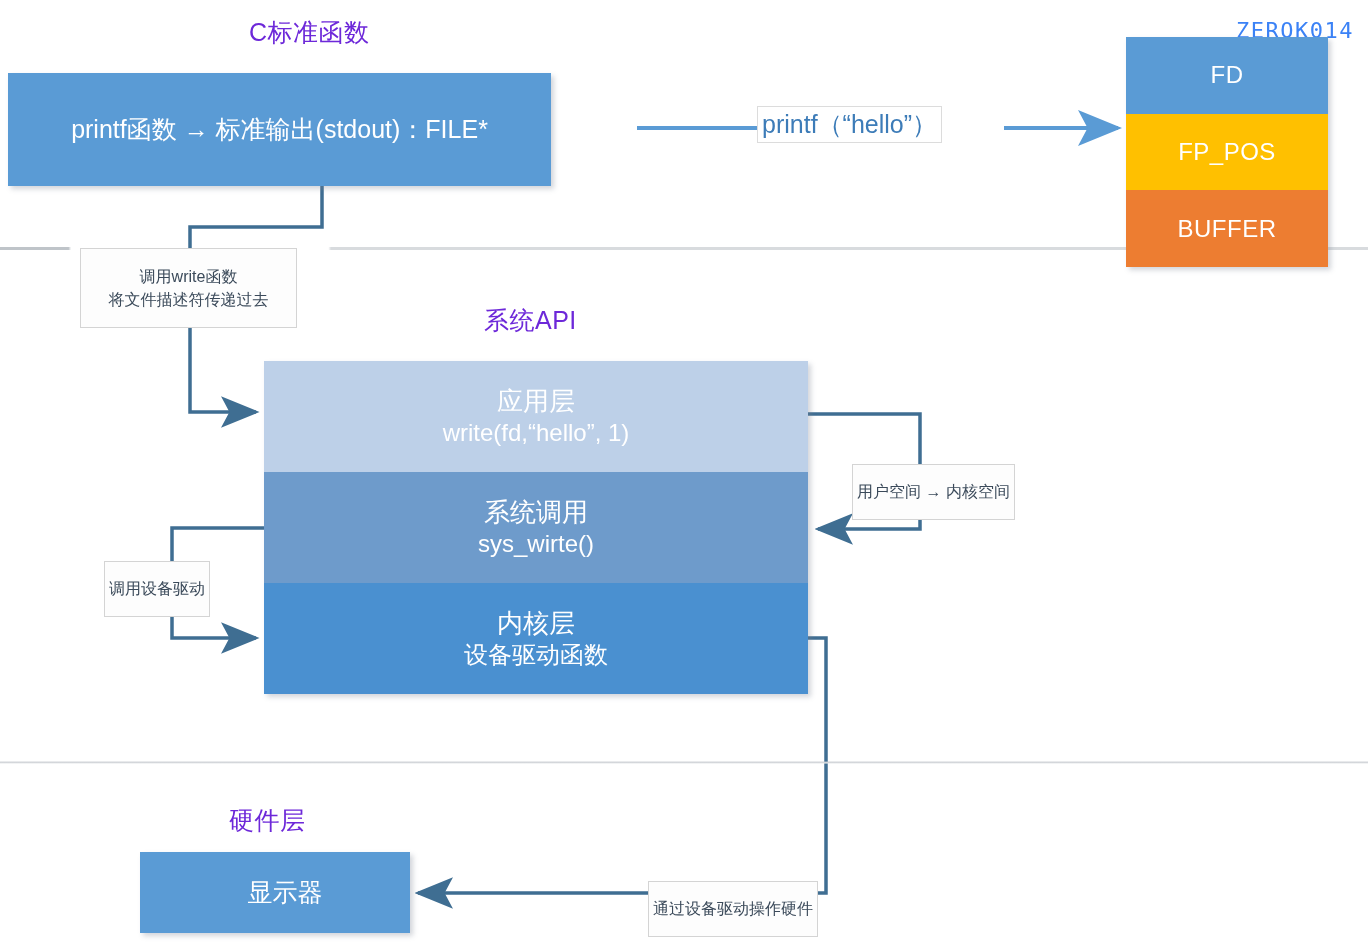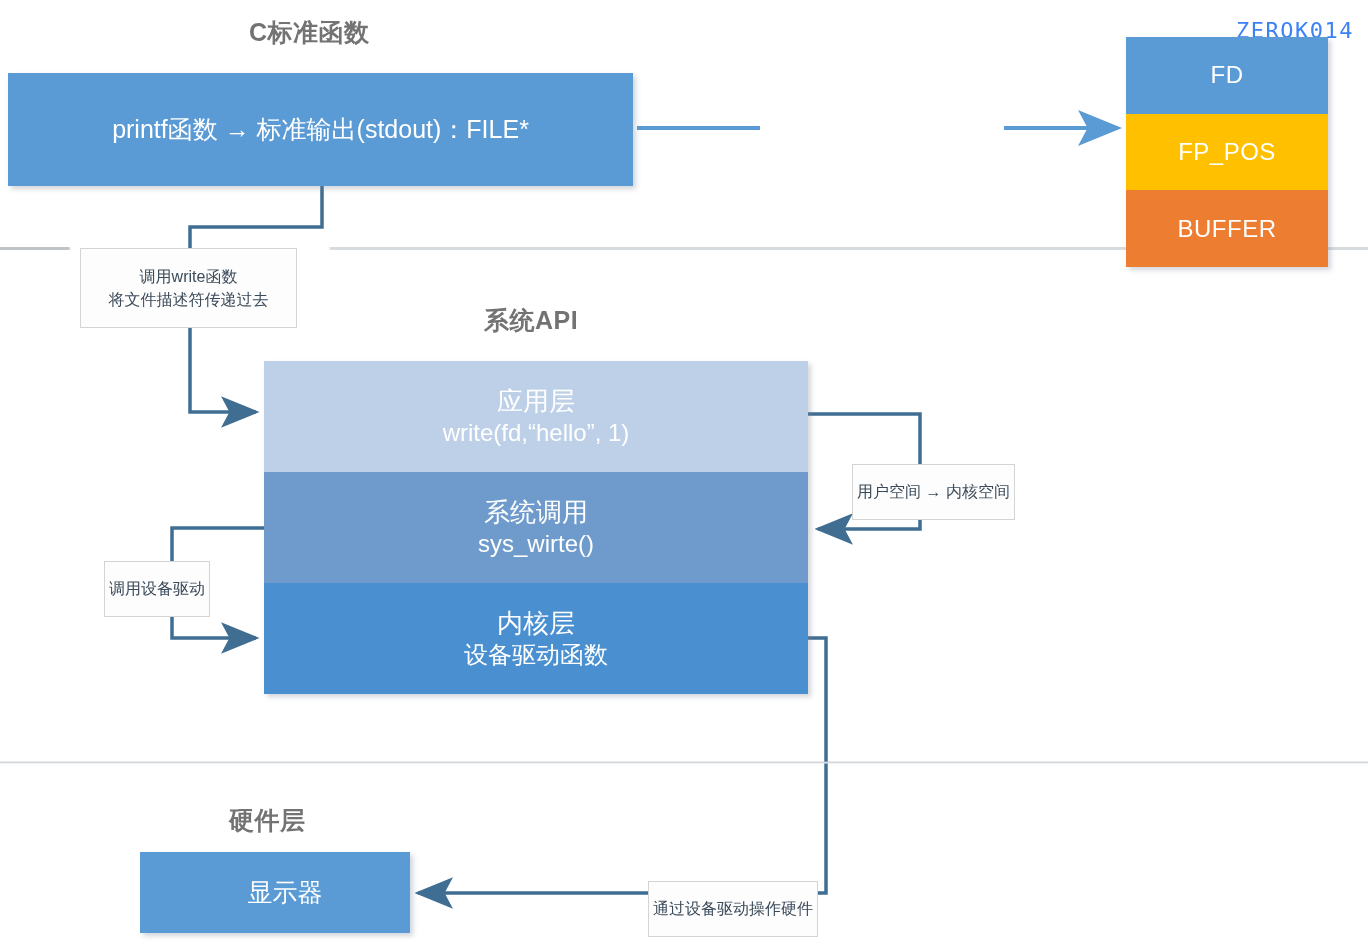--- a/index.html
+++ b/index.html
@@ -19,22 +19,22 @@
     position: absolute;
     left: 0; top: 0;
     width: 1368px;
     height: 946px;
     pointer-events: none;
   }
 
   
   .section-title {
     position: absolute;
-    color: #737373;
-    font-weight: bold;
+    color: #6d28d9;
+    font-weight: normal;
     font-size: 25px;
     letter-spacing: 0.5px;
     white-space: nowrap;
   }
 
   
   .box {
     position: absolute;
     box-sizing: border-box;
     display: flex;
@@ -42,21 +42,21 @@
     align-items: center;
     justify-content: center;
     color: #ffffff;
     text-align: center;
     box-shadow: 3px 3px 5px rgba(120,130,145,0.33);
   }
   .box .line1 { white-space: nowrap; }
 
   #printf-box {
     left: 8px; top: 73px;
-    width: 625px; height: 113px;
+    width: 543px; height: 113px;
     background: #5A9BD5;
     font-size: 25px;
   }
   #monitor-box {
     left: 140px; top: 852px;
     width: 270px; height: 81px;
     background: #5A9BD5;
     font-size: 25px;
     padding-left: 20px;
   }
@@ -200,20 +200,21 @@
   <div id="watermark">ZEROK014</div>
 
   <div class="section-title" style="left:249px; top:16px;">C标准函数</div>
   <div class="section-title" style="left:484px; top:304px;">系统API</div>
   <div class="section-title" style="left:229px; top:804px;">硬件层</div>
 
   <div class="box" id="printf-box">
     <span class="line1">printf函数 → 标准输出(stdout)：FILE*</span>
   </div>
 
+  <div class="printf-call-label" style="left:757px; top:106px;">printf（“hello”）</div>
 
   <div id="file-struct">
     <div class="seg" style="background:#5A9BD5;">
       <span>FD</span>
     </div>
     <div class="seg" style="background:#FFC000;">
       <span>FP_POS</span>
     </div>
     <div class="seg" style="background:#ED7D31;">
       <span>BUFFER</span>

